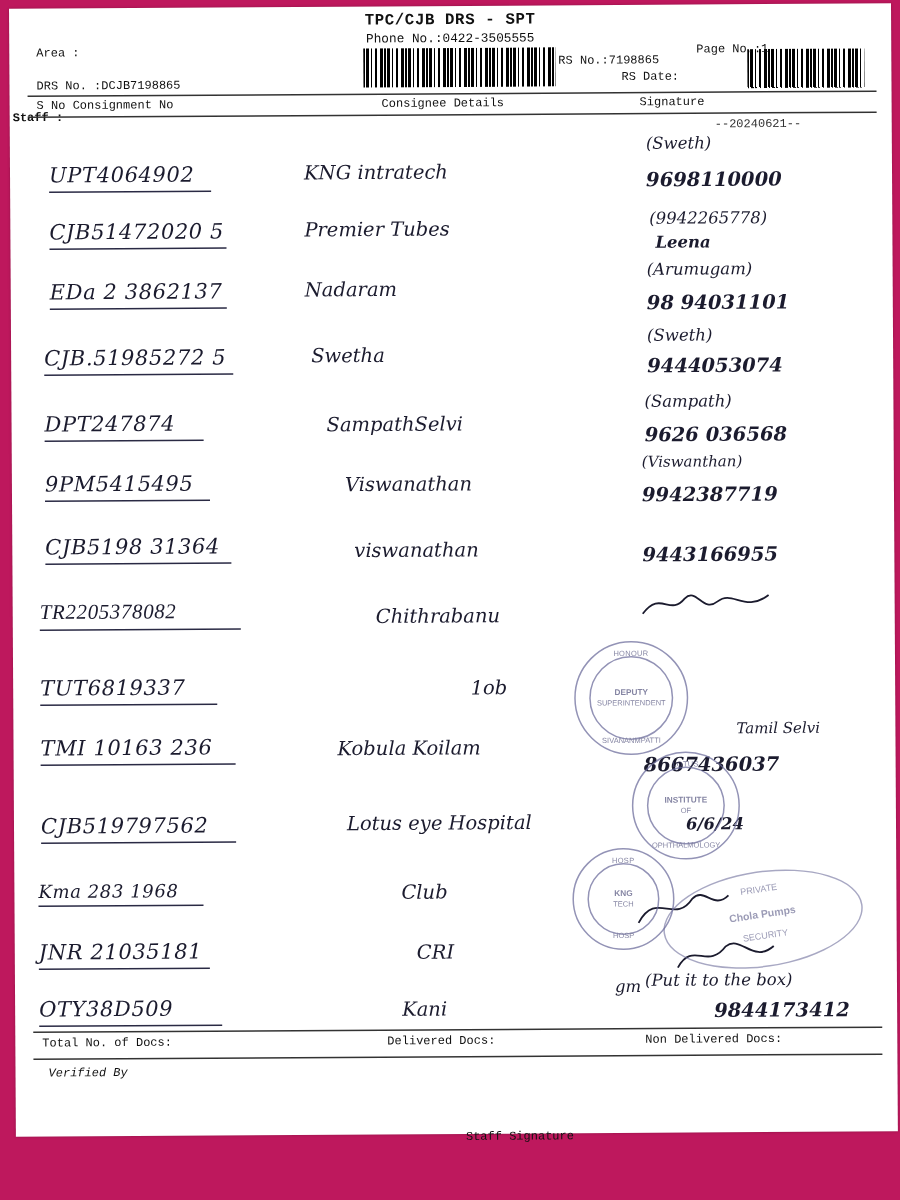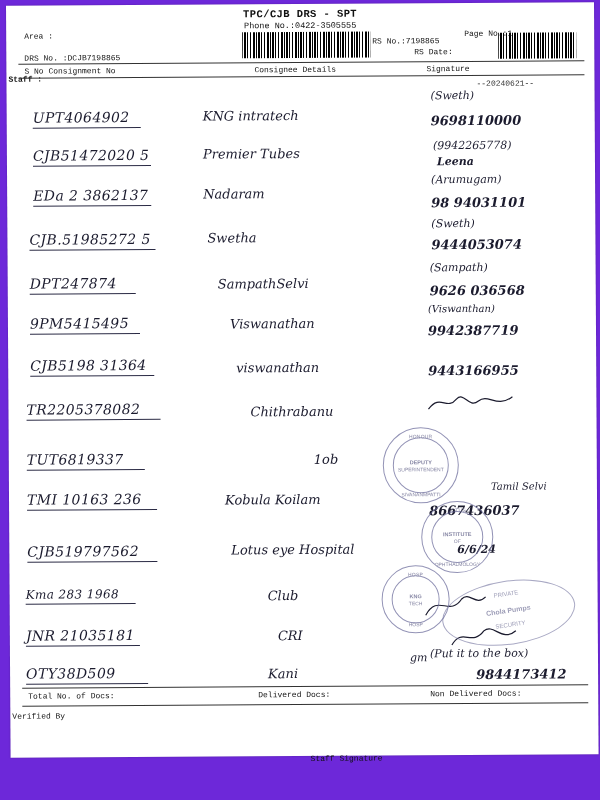--- a/index.html
+++ b/index.html
@@ -12,21 +12,21 @@
     height: 800px;
     position: relative;
     font-family: "Liberation Mono", monospace;
     color: #111;
     overflow: hidden;
   }
   .page {
     position: absolute;
     left: 0; top: 0;
     width: 600px; height: 800px;
-    background: #6d28d9;
+    background: #be185d;
   }
   
   .sheet {
     position: absolute;
     left: 6px; top: 4px;
     width: 588px;
     height: 752px;
     background: #ffffff;
     box-shadow: 0 0 2px rgba(0,0,0,0.25);
     transform: rotate(-0.35deg);
@@ -121,21 +121,21 @@
   }
   .paren {
     position: absolute;
     font-size: 11px;
   }
 
   .foot { position: absolute; font-size: 8px; }
   .f-total { left: 18px;  top: 686px; }
   .f-del   { left: 248px; top: 686px; }
   .f-nond  { left: 420px; top: 686px; }
-  .f-ver   { left: 2px;  top: 706px; }
+  .f-ver   { left: 22px;  top: 706px; font-style: italic; }
   .f-sign  { left: 300px; top: 710px; margin-top: 40px; }
 
   
   .stamp {
     position: absolute;
     border-radius: 50%;
     border: 1.5px solid #6a6a9a;
     opacity: 0.72;
     color: #55557f;
     font-family: "Liberation Sans", sans-serif;
@@ -264,21 +264,21 @@
     </div>
 
     <div class="row">
       <div class="cons hw" style="left:22px; top:352px;">CJB5198 31364</div>
       <div class="cons-ul" style="left:22px; top:370px; width:124px;"></div>
       <div class="name hw" style="left:228px; top:356px;">viswanathan</div>
       <div class="signum hw" style="left:420px; top:360px;">9443166955</div>
     </div>
 
     <div class="row">
-      <div class="cons hw" style="left:18px; top:396px;">TR2205378082</div>
+      <div class="cons hw" style="left:18px; top:396px;font-family:Liberation Serif, serif;">TR2205378082</div>
       <div class="cons-ul" style="left:18px; top:414px; width:134px;"></div>
       <div class="name hw" style="left:242px; top:400px;">Chithrabanu</div>
       <svg class="scribble" style="left:418px; top:388px;" width="90" height="24">
         <path d="M2 18 C 14 2, 20 20, 30 8 C 38 0, 42 18, 52 10 C 62 2, 70 18, 86 6" stroke="#1b1b2e" stroke-width="1.2" fill="none"></path>
       </svg>
     </div>
 
     <div class="row">
       <div class="cons hw" style="left:18px; top:446px;">TUT6819337</div>
       <div class="cons-ul" style="left:18px; top:464px; width:118px;"></div>

